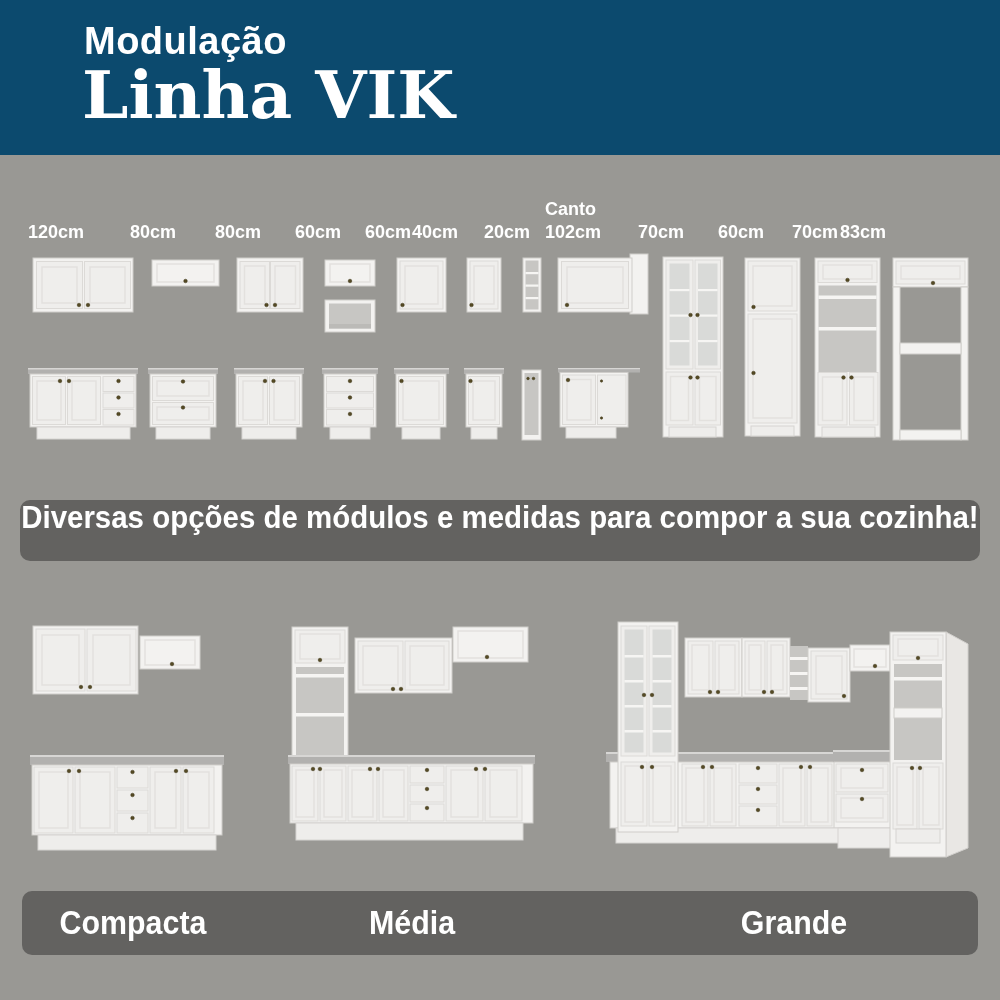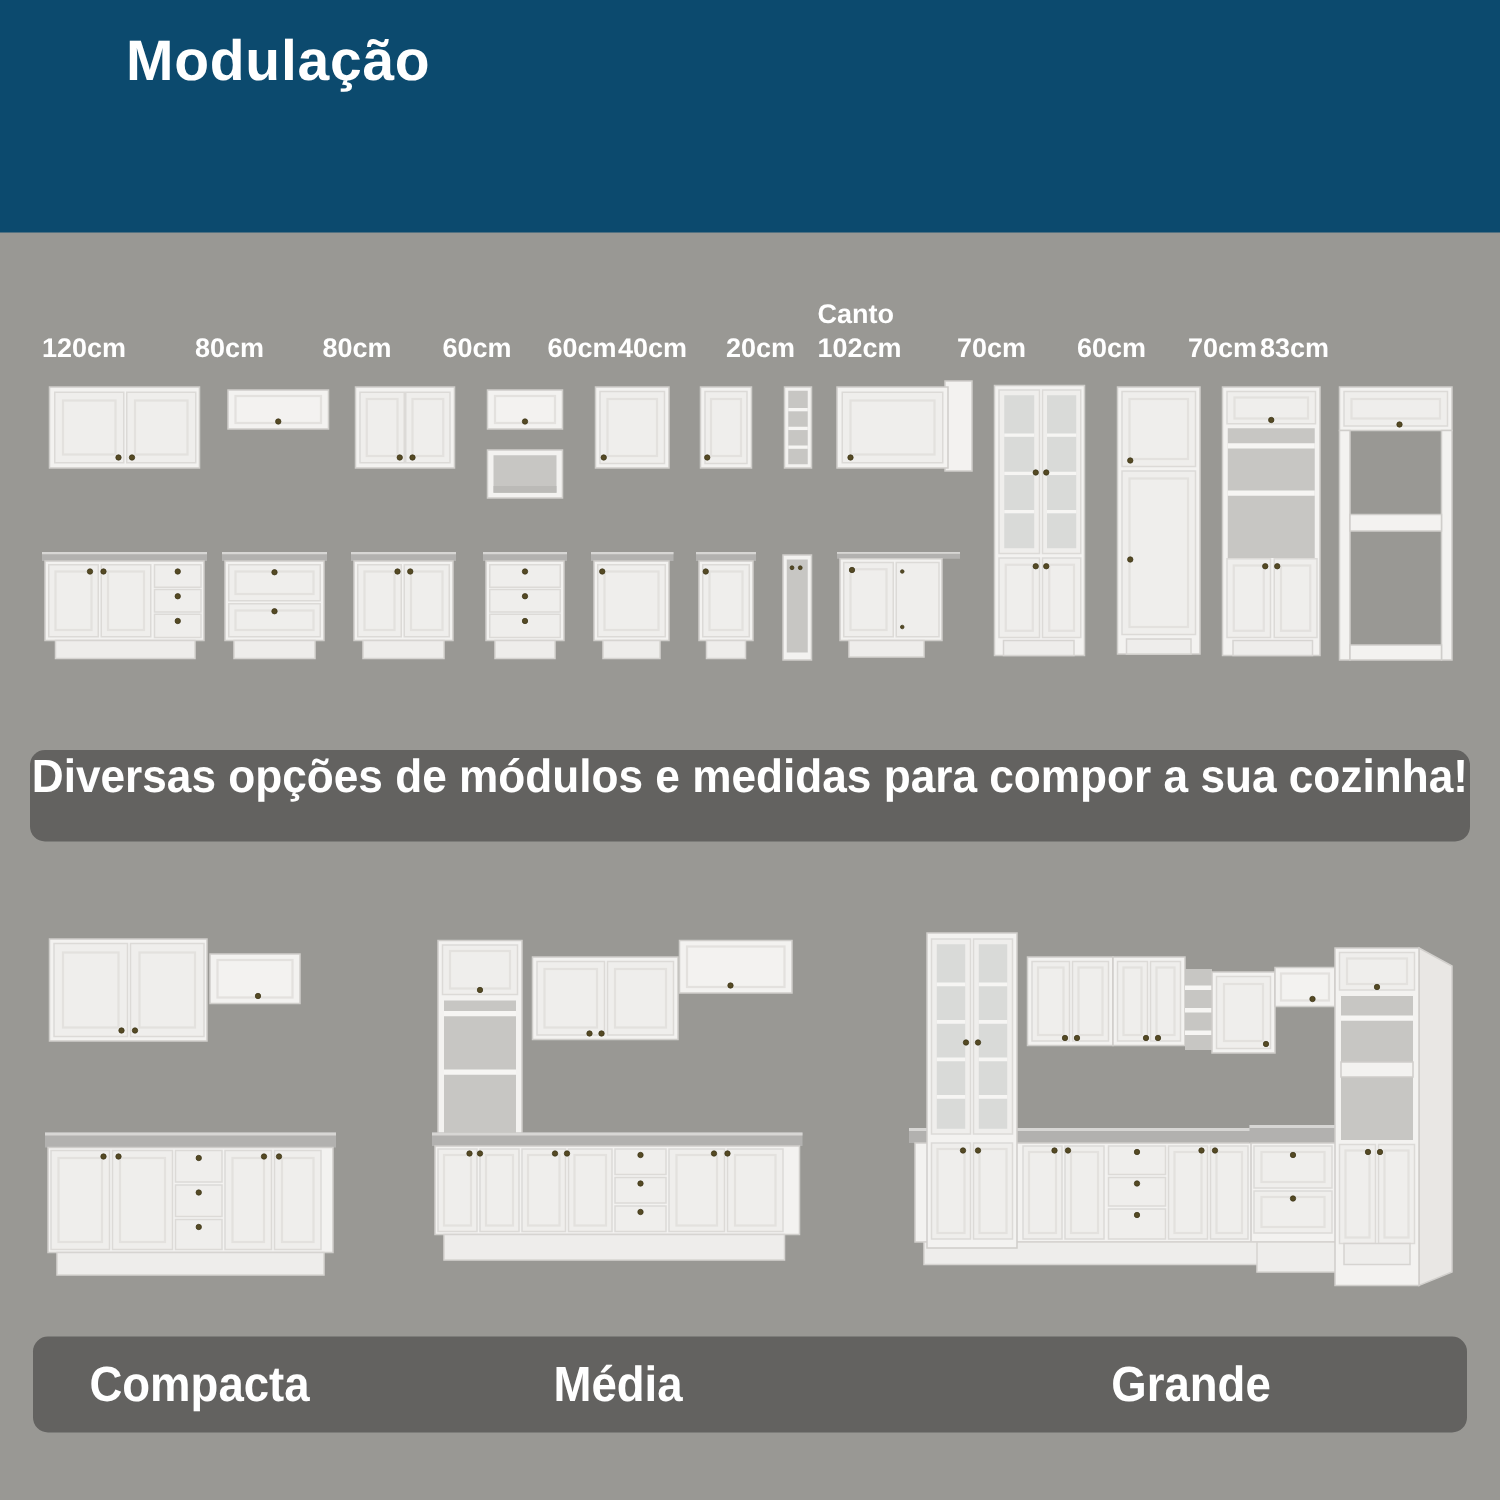--- a/index.html
+++ b/index.html
@@ -36,20 +36,21 @@
   .open2{fill:#bbbab7}
   .shelf{fill:#f6f5f3}
   .glass{fill:#d9dad8}
   .side{fill:#e9e7e4;stroke:#d2d0cd;stroke-width:1}
 </style>
 </head>
 <body>
 
 <div class="top-banner">
   <div class="subtitle">Modulação</div>
+  <div class="title">Linha VIK</div>
 </div>
 
 <div class="module-label" style="left:28px">120cm</div>
 <div class="module-label" style="left:130px">80cm</div>
 <div class="module-label" style="left:215px">80cm</div>
 <div class="module-label" style="left:295px">60cm</div>
 <div class="module-label" style="left:365px">60cm</div>
 <div class="module-label" style="left:412px">40cm</div>
 <div class="module-label" style="left:484px">20cm</div>
 <div class="module-label two-line" style="left:545px">

